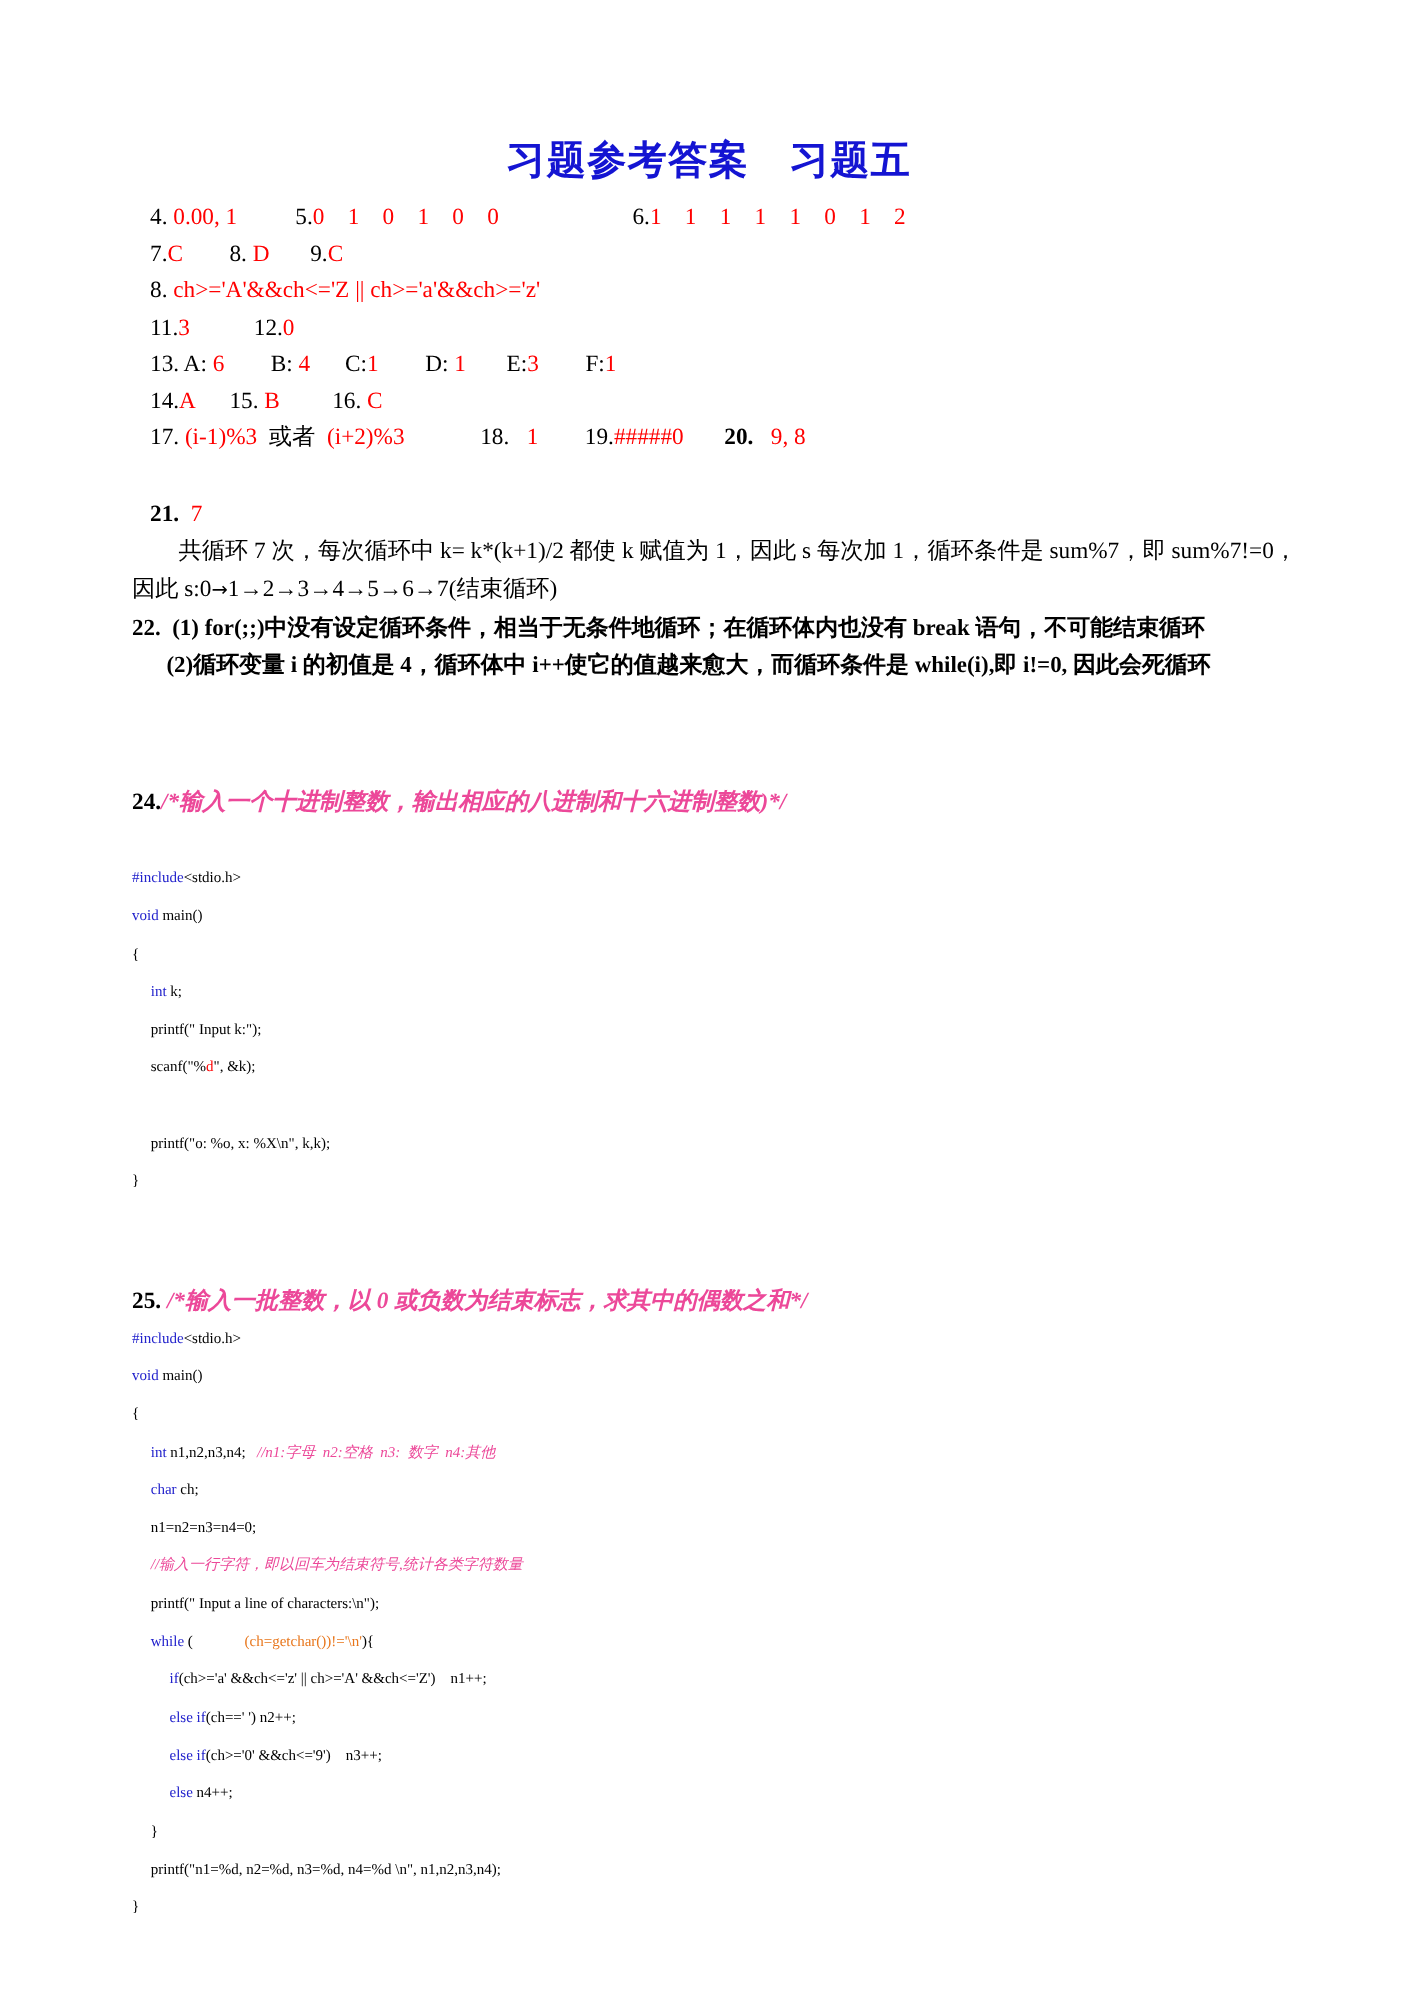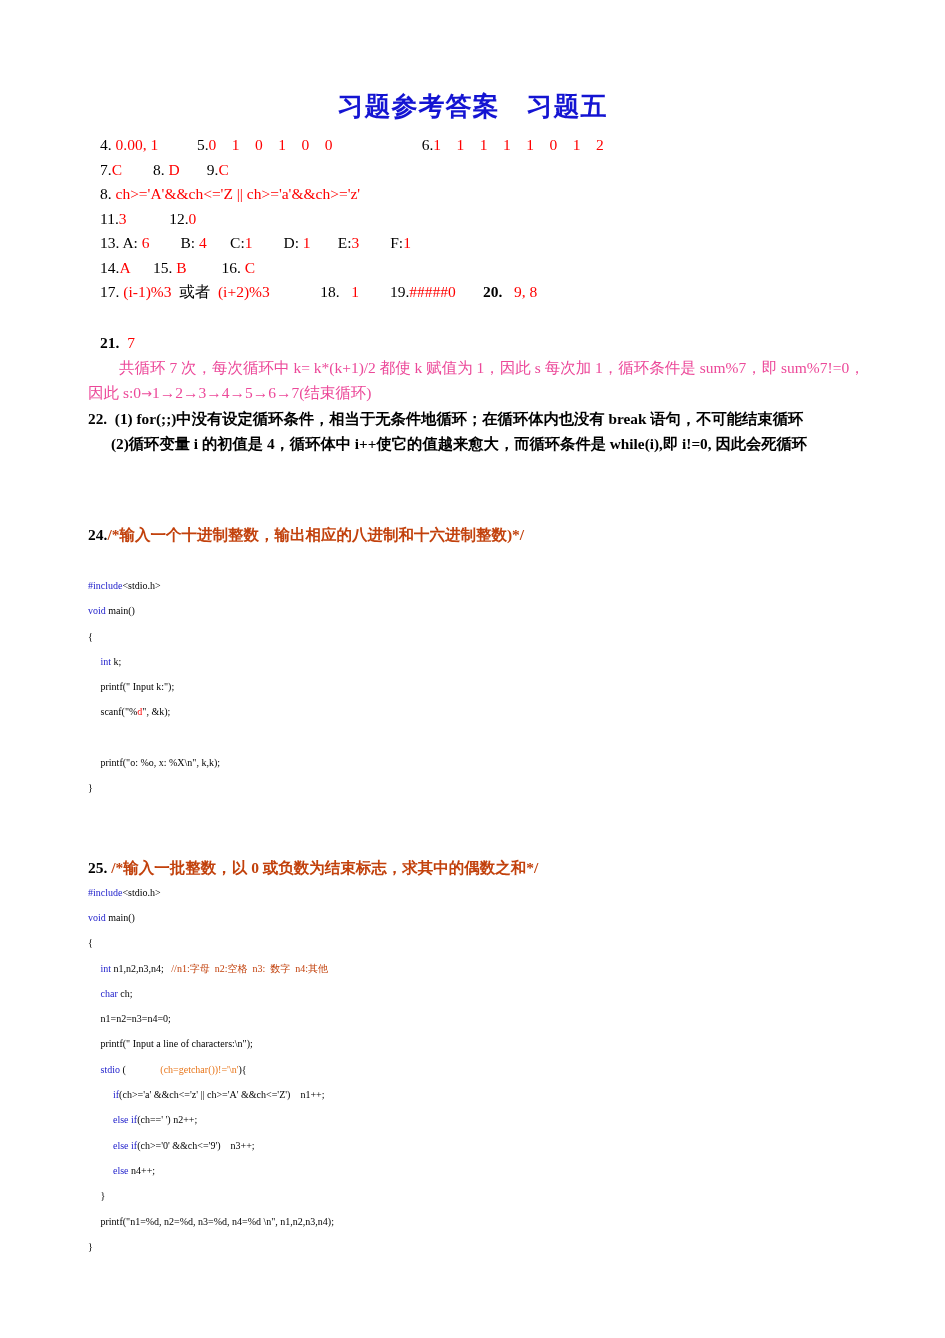--- a/index.html
+++ b/index.html
@@ -41,29 +41,29 @@
     width: 820px;
   }
   .ln {
     font-size: 15.5px;
     line-height: 24.5px;
     white-space: pre;
     color: #000;
     margin-left: 12px;
   }
   .red  { color: #ff0000; }
-  .green{ color: #c2410c; }
+  .green{ color: #ec4899; font-style: italic; }
   .blue { color: #2222cc; }
   .orange { color: #e8761b; padding-left: 32px; }
   .b { font-weight: bold; }
 
   .para {
     font-size: 15.5px;
     line-height: 25px;
-    color: #ec4899;
+    color: #000000;
   }
   .indent { text-indent: 2em; }
 
   .blk22 {
     font-size: 15.3px;
     line-height: 25px;
     font-weight: bold;
     white-space: pre;
   }
   .sec-head {
@@ -140,22 +140,23 @@
 
     <div class="sec-head"><span>25.</span><span> </span><span class="green">/*输入一批整数，以 0 或负数为结束标志，求其中的偶数之和*/</span></div>
 
     <div id="q25-code">
         <div class="code"><span class="blue">#include</span><span>&lt;stdio.h&gt;</span></div>
         <div class="code"><span class="blue">void </span><span>main()</span></div>
         <div class="code"><span>{</span></div>
         <div class="code"><span>     </span><span class="blue">int </span><span>n1,n2,n3,n4;   </span><span class="green">//n1:字母  n2:空格  n3:  数字  n4:其他</span></div>
         <div class="code"><span>     </span><span class="blue">char </span><span>ch;</span></div>
         <div class="code"><span>     n1=n2=n3=n4=0;</span></div>
+        <div class="code"><span>     </span><span class="green">//输入一行字符，即以回车为结束符号,统计各类字符数量</span></div>
         <div class="code"><span>     printf(" Input a line of characters:\n");</span></div>
-        <div class="code"><span>     </span><span class="blue">stdio </span><span>( </span><span class="orange">(ch=getchar())!='\n'</span><span>){</span></div>
+        <div class="code"><span>     </span><span class="blue">while </span><span>( </span><span class="orange">(ch=getchar())!='\n'</span><span>){</span></div>
         <div class="code"><span>          </span><span class="blue">if</span><span>(ch&gt;='a' &amp;&amp;ch&lt;='z' || ch&gt;='A' &amp;&amp;ch&lt;='Z')    n1++;</span></div>
         <div class="code"><span>          </span><span class="blue">else if</span><span>(ch==' ') n2++;</span></div>
         <div class="code"><span>          </span><span class="blue">else if</span><span>(ch&gt;='0' &amp;&amp;ch&lt;='9')    n3++;</span></div>
         <div class="code"><span>          </span><span class="blue">else </span><span>n4++;</span></div>
         <div class="code"><span>     }</span></div>
         <div class="code"><span>     printf("n1=%d, n2=%d, n3=%d, n4=%d \n", n1,n2,n3,n4);</span></div>
         <div class="code"><span>}</span></div>
       </div>
 
   </div>

